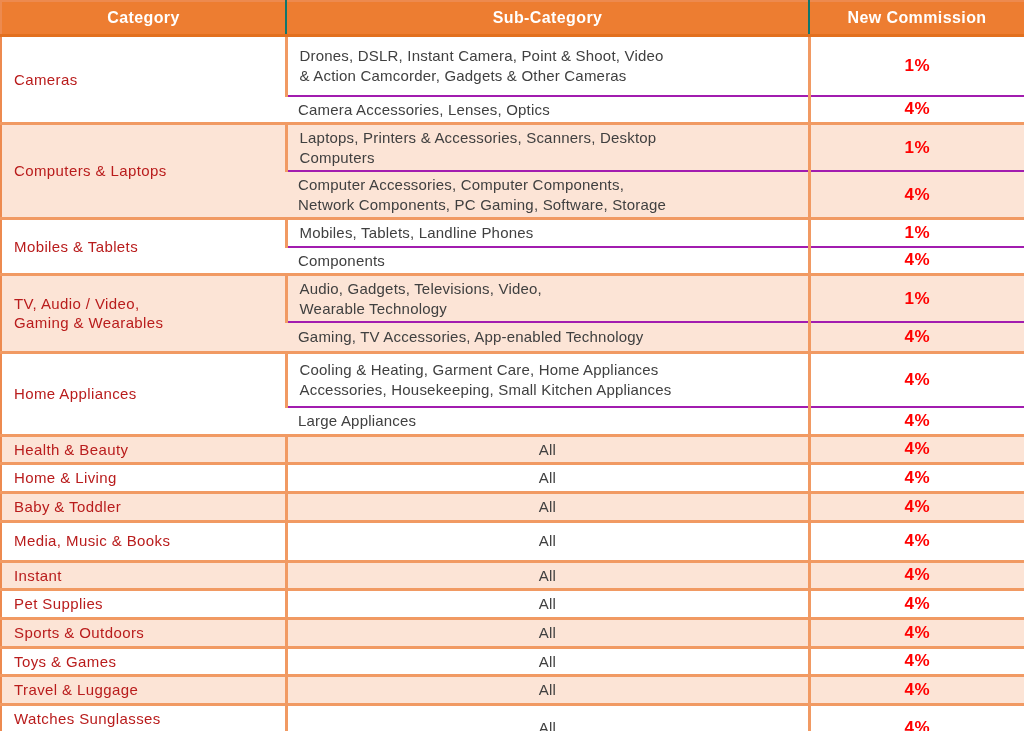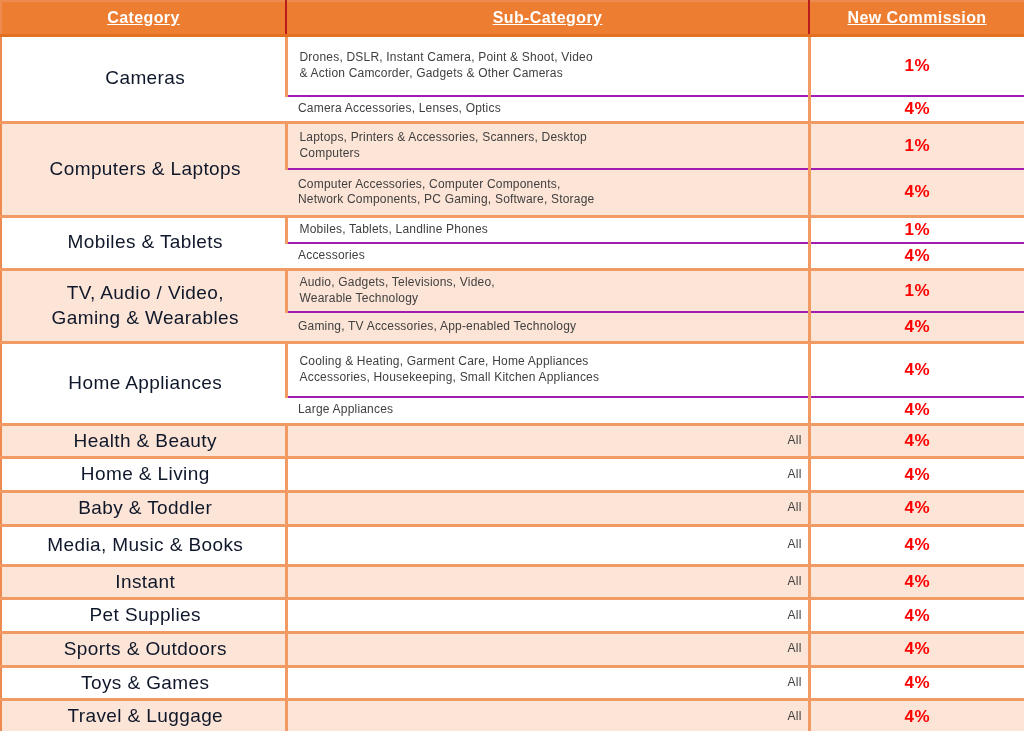--- a/index.html
+++ b/index.html
@@ -29,53 +29,51 @@
     background: #ED7D31;
     color: #FFFFFF;
     font-weight: bold;
     font-size: 16px;
     letter-spacing: 0.4px;
     text-align: center;
     vertical-align: middle;
     height: 28px;
     border-bottom: 3px solid #E2701F;
     padding: 2px 17px;
-    text-decoration: underline;
-  }
-  thead th + th { border-left: 2px solid #b91c1c; }
+  }
+  thead th + th { border-left: 2px solid #0f766e; }
 
   td { border-left: 3px solid #F19A63; }
   td:first-child { border-left: none; }
 
   tr.grp > td   { border-top: 3px solid #F19A63; }
   tr.inner > td { border-top: 2px solid #a21caf; }
 
   tr.white { background: #FFFFFF; }
   tr.peach { background: #FCE4D6; }
 
   td.cat {
-    color: #0f172a;
-    font-size: 19px;
+    color: #b91c1c;
+    font-size: 15px;
     letter-spacing: 0.4px;
     padding: 3px 8px 3px 12px;
     vertical-align: middle;
     white-space: pre-line;
     line-height: 1.3;
-    text-align: center;
   }
   td.sub {
     color: #404040;
-    font-size: 12px;
+    font-size: 15px;
     letter-spacing: 0.2px;
     padding: 3px 10px 3px 12px;
     vertical-align: middle;
     white-space: pre-line;
     line-height: 1.3;
   }
-  td.sub.center { text-align: right; padding: 3px 6px; margin-left: 36px; }
+  td.sub.center { text-align: center; padding: 3px 6px; margin-left: 36px; }
   td.comm {
     color: #FF0000;
     font-weight: bold;
     font-size: 17px;
     letter-spacing: 0.5px;
     text-align: center;
     vertical-align: middle;
     padding: 2px 4px;
   }
 </style>
@@ -119,21 +117,21 @@
 Network Components, PC Gaming, Software, Storage</td>
         <td class="comm">4%</td>
       </tr>
 
       <tr class="grp white" style="height:26px">
         <td class="cat" rowspan="2">Mobiles &amp; Tablets</td>
         <td class="sub">Mobiles, Tablets, Landline Phones</td>
         <td class="comm">1%</td>
       </tr>
       <tr class="inner white" style="height:26px">
-        <td class="sub">Accessories</td>
+        <td class="sub">Components</td>
         <td class="comm">4%</td>
       </tr>
 
       <tr class="grp peach" style="height:43px">
         <td class="cat" rowspan="2">TV, Audio / Video,
 Gaming &amp; Wearables</td>
         <td class="sub">Audio, Gadgets, Televisions, Video,
 Wearable Technology</td>
         <td class="comm">1%</td>
       </tr>

